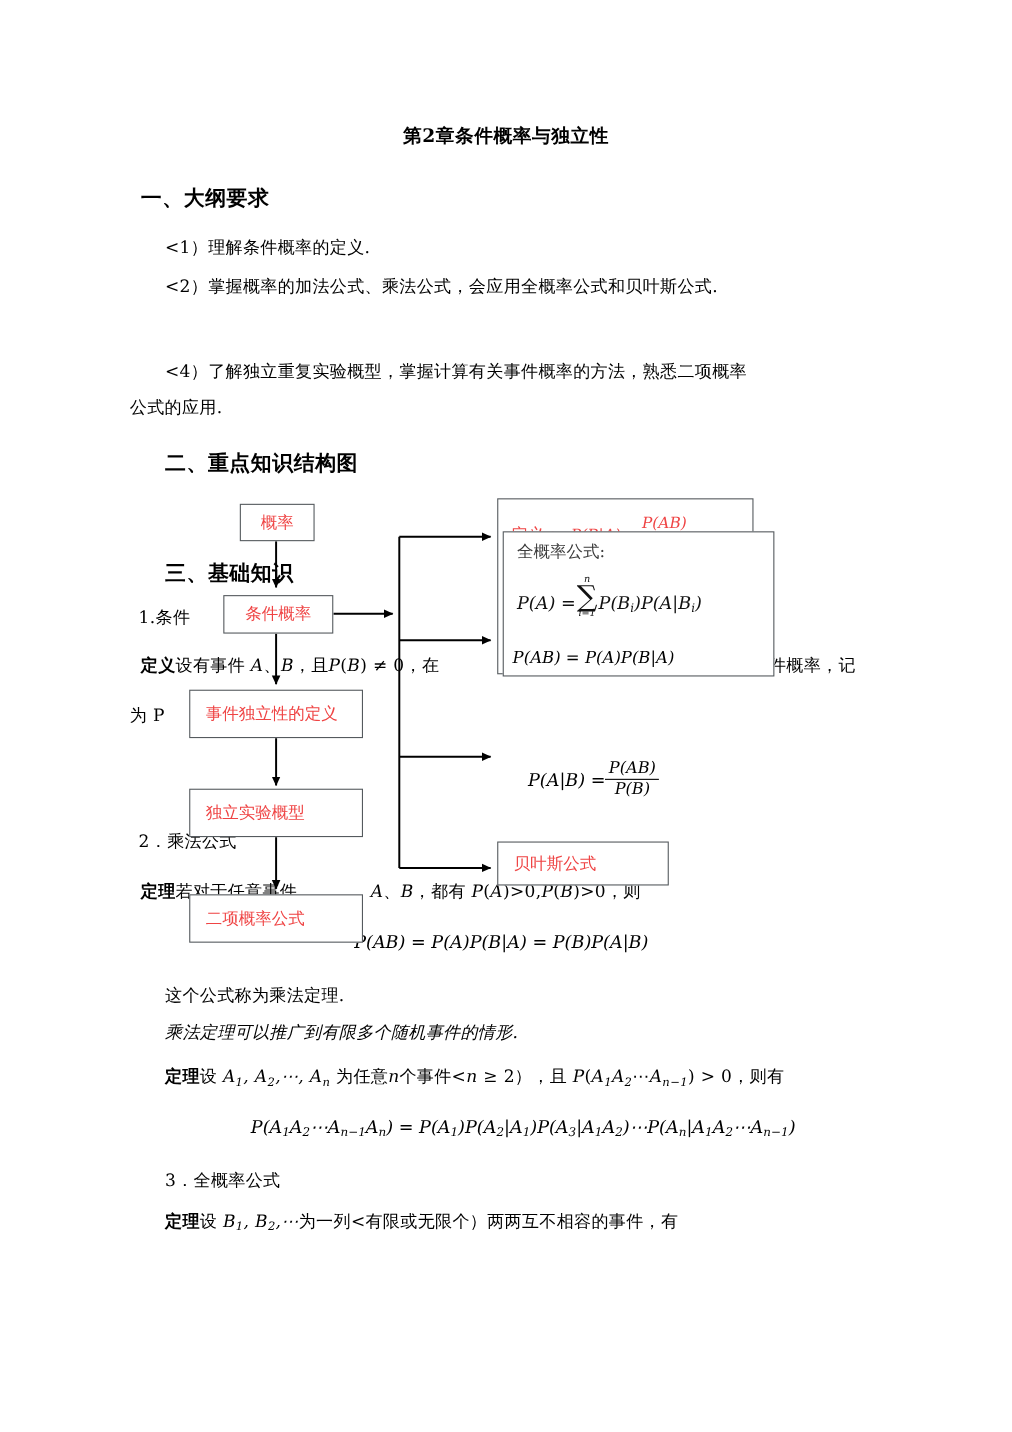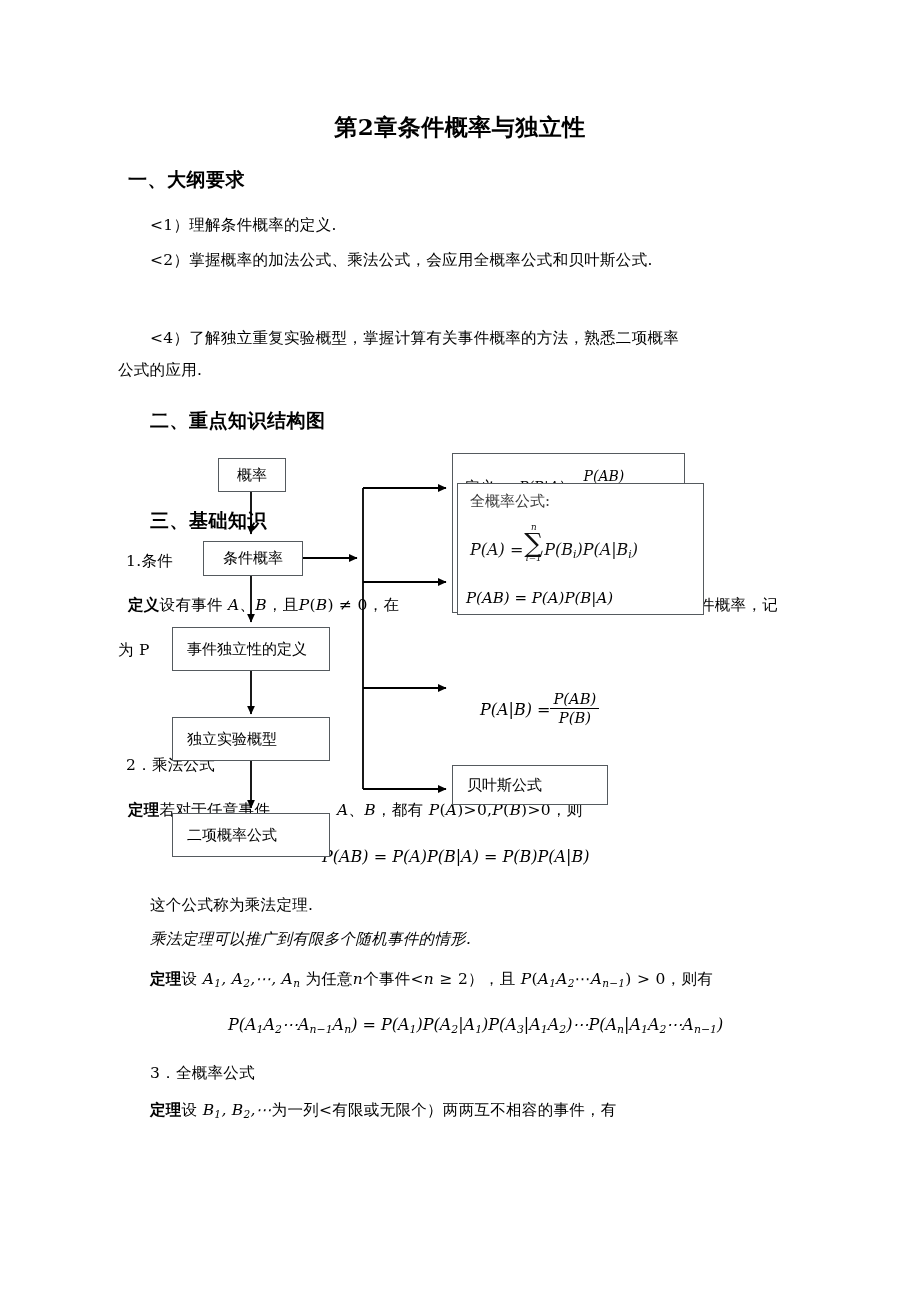--- a/index.html
+++ b/index.html
@@ -10,21 +10,21 @@
     font-family: "DejaVu Serif", "Liberation Serif", serif;
     color: #000000;
     position: relative;
     overflow: hidden;
   }
   .page { position:absolute; left:0; top:0; width:920px; height:1302px; }
 
   
   .doc-title {
     position:absolute; left:0; top:112px; width:920px;
-    text-align:center; font-size:23px; font-weight:bold;
+    text-align:center; font-size:17px; font-weight:bold;
     letter-spacing:0.5px;
   }
   .sec-head {
     position:absolute; font-size:19px; font-weight:bold;
     letter-spacing:0.5px; white-space:nowrap;
   }
   .para {
     position:absolute; font-size:15.5px; white-space:nowrap;
     letter-spacing:0.3px;
   }
@@ -44,21 +44,21 @@
   .sum .lim { display:block; font-size:0.55em; font-style:italic; }
   .sum .sig { display:block; font-size:1.65em; font-style:normal; line-height:0.85; }
 
   
   .dgm { position:absolute; left:0; top:0; width:920px; height:1302px; }
   .node {
     position:absolute; background:#ffffff;
     border:1.6px solid #555a5e;
     box-sizing:border-box;
     display:flex; align-items:center;
-    font-size:15px; color:#000000;
+    font-size:15px; color:#ef4444;
     font-family:"DejaVu Serif","Liberation Serif",serif;
   }
   .node > span { padding-left:14px; }
   .node.center > span { padding-left:0; width:100%; text-align:center; }
   .node.mathbox { font-style:italic; color:#111; }
   .node.mathbox > span { padding-left:12px; }
   svg.wires { position:absolute; left:0; top:0; width:920px; height:1302px; overflow:visible; }
 </style>
 </head>
 <body>

